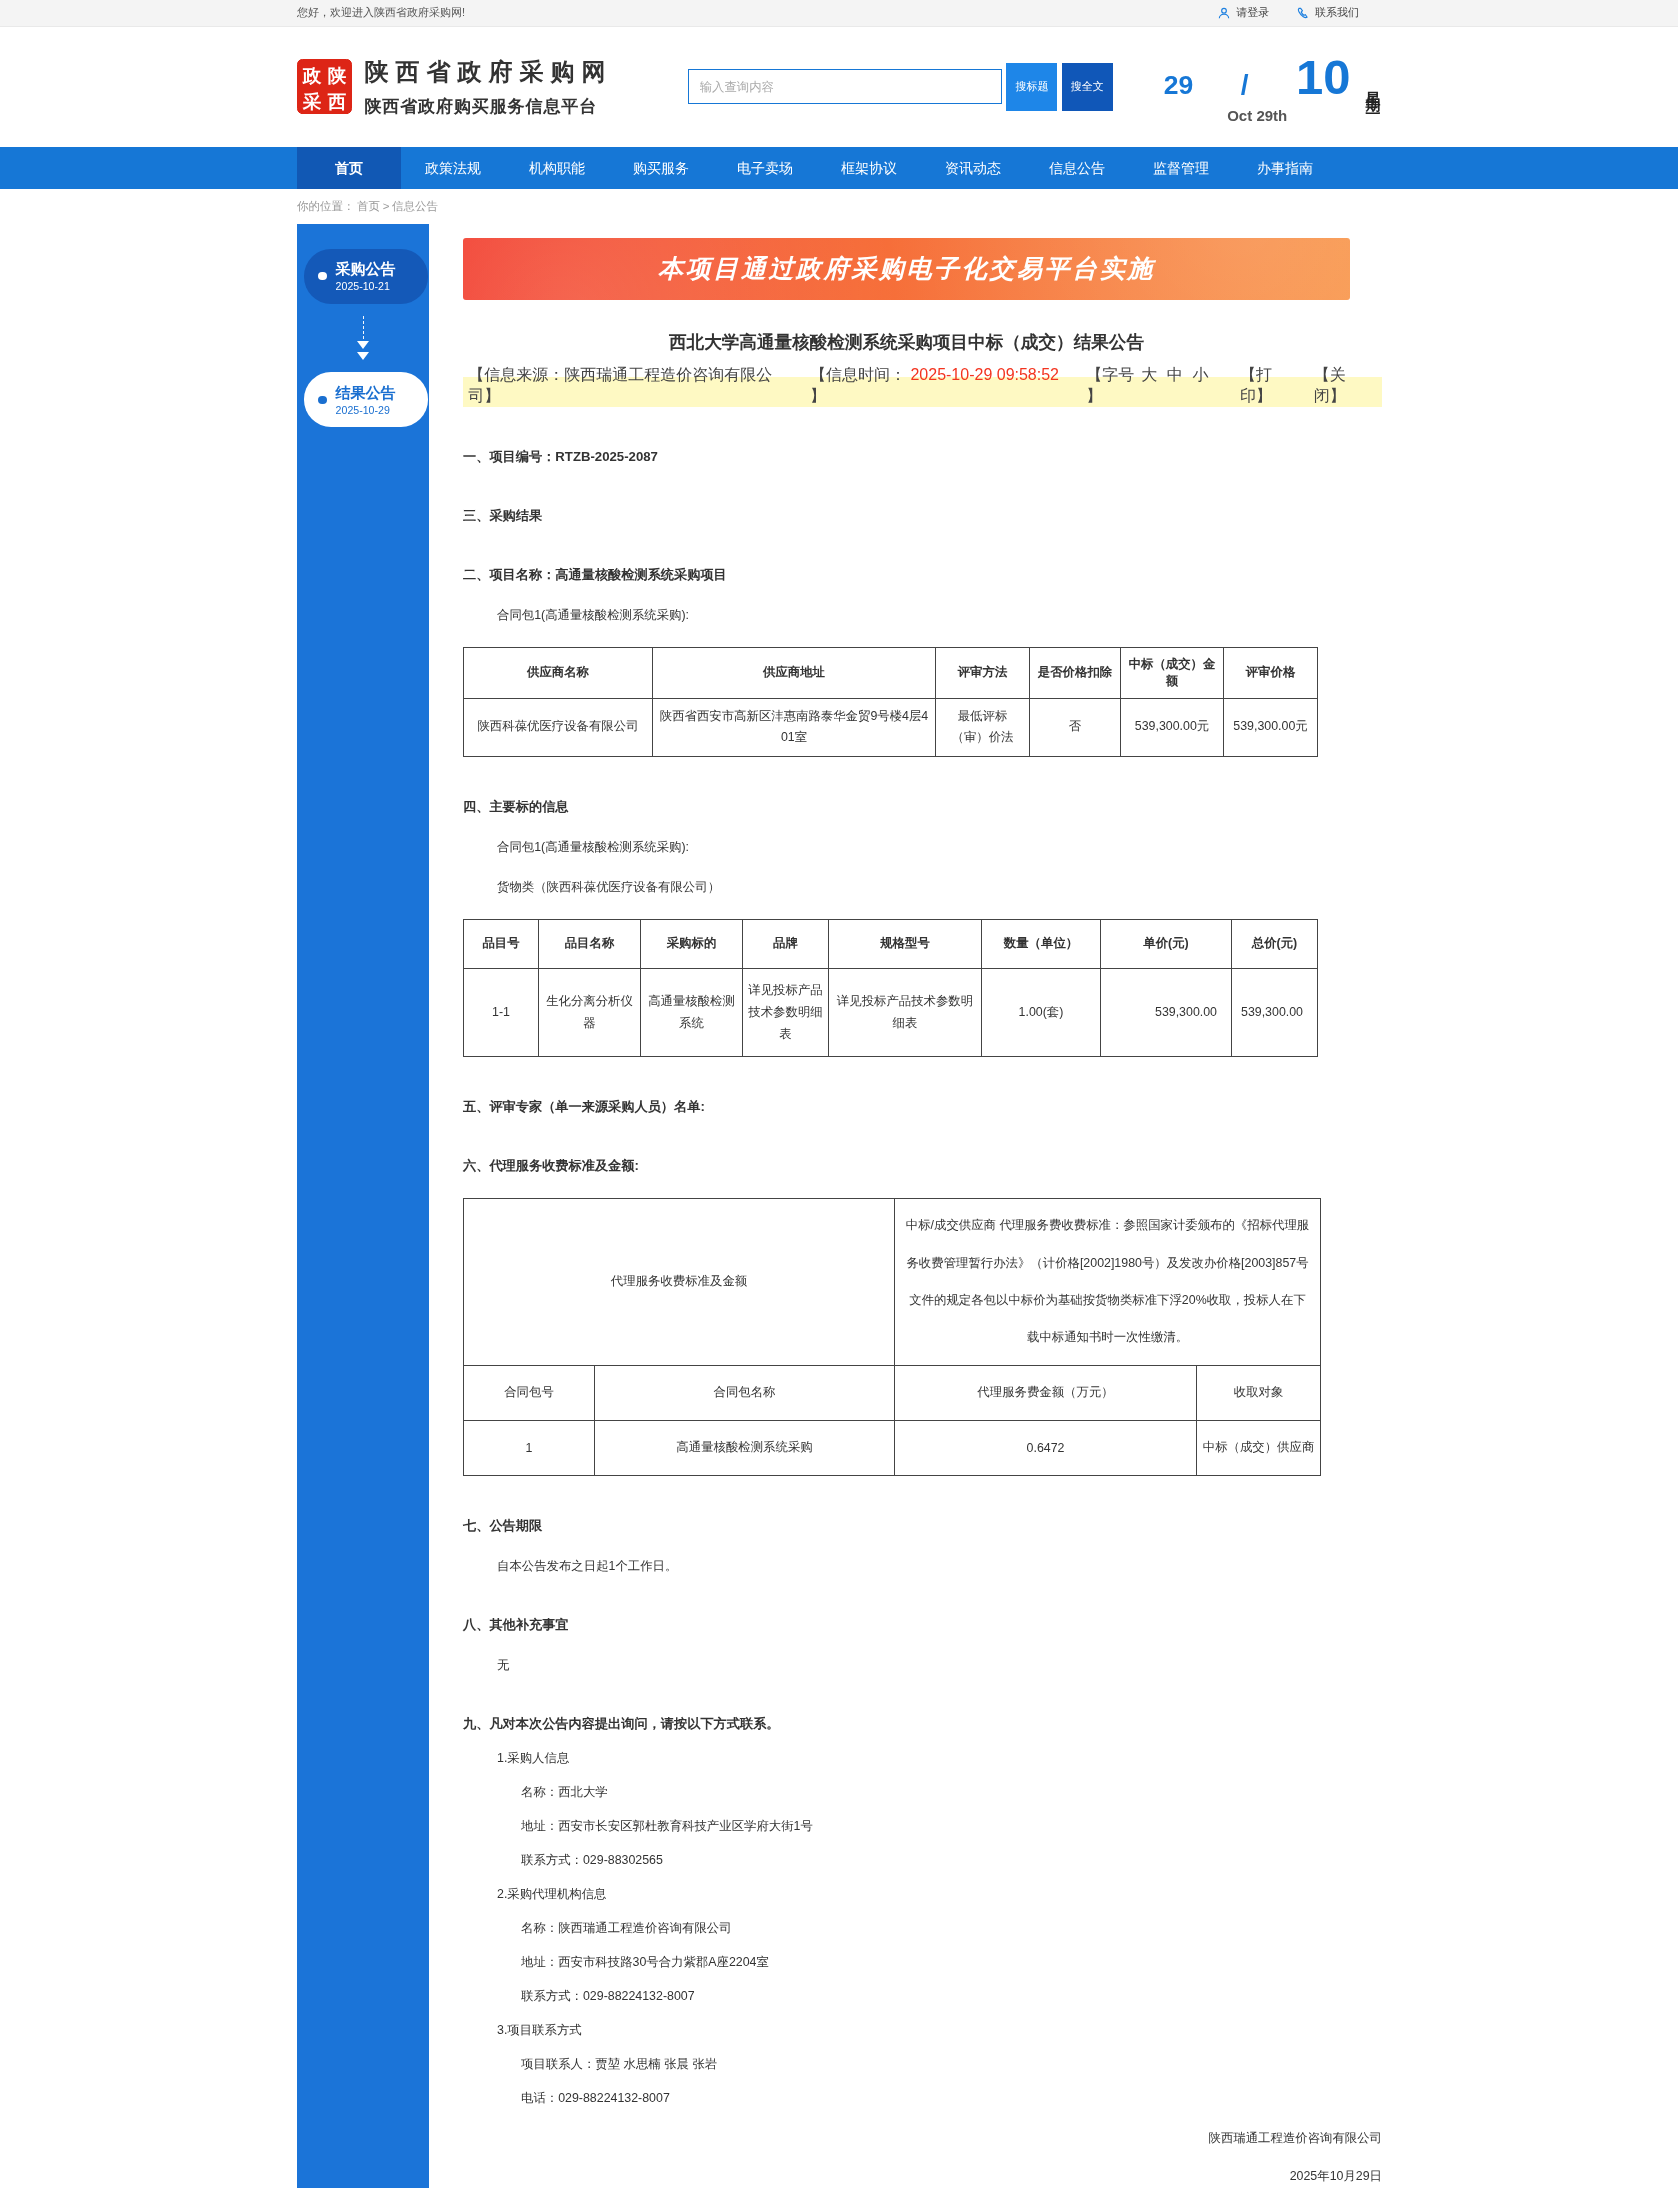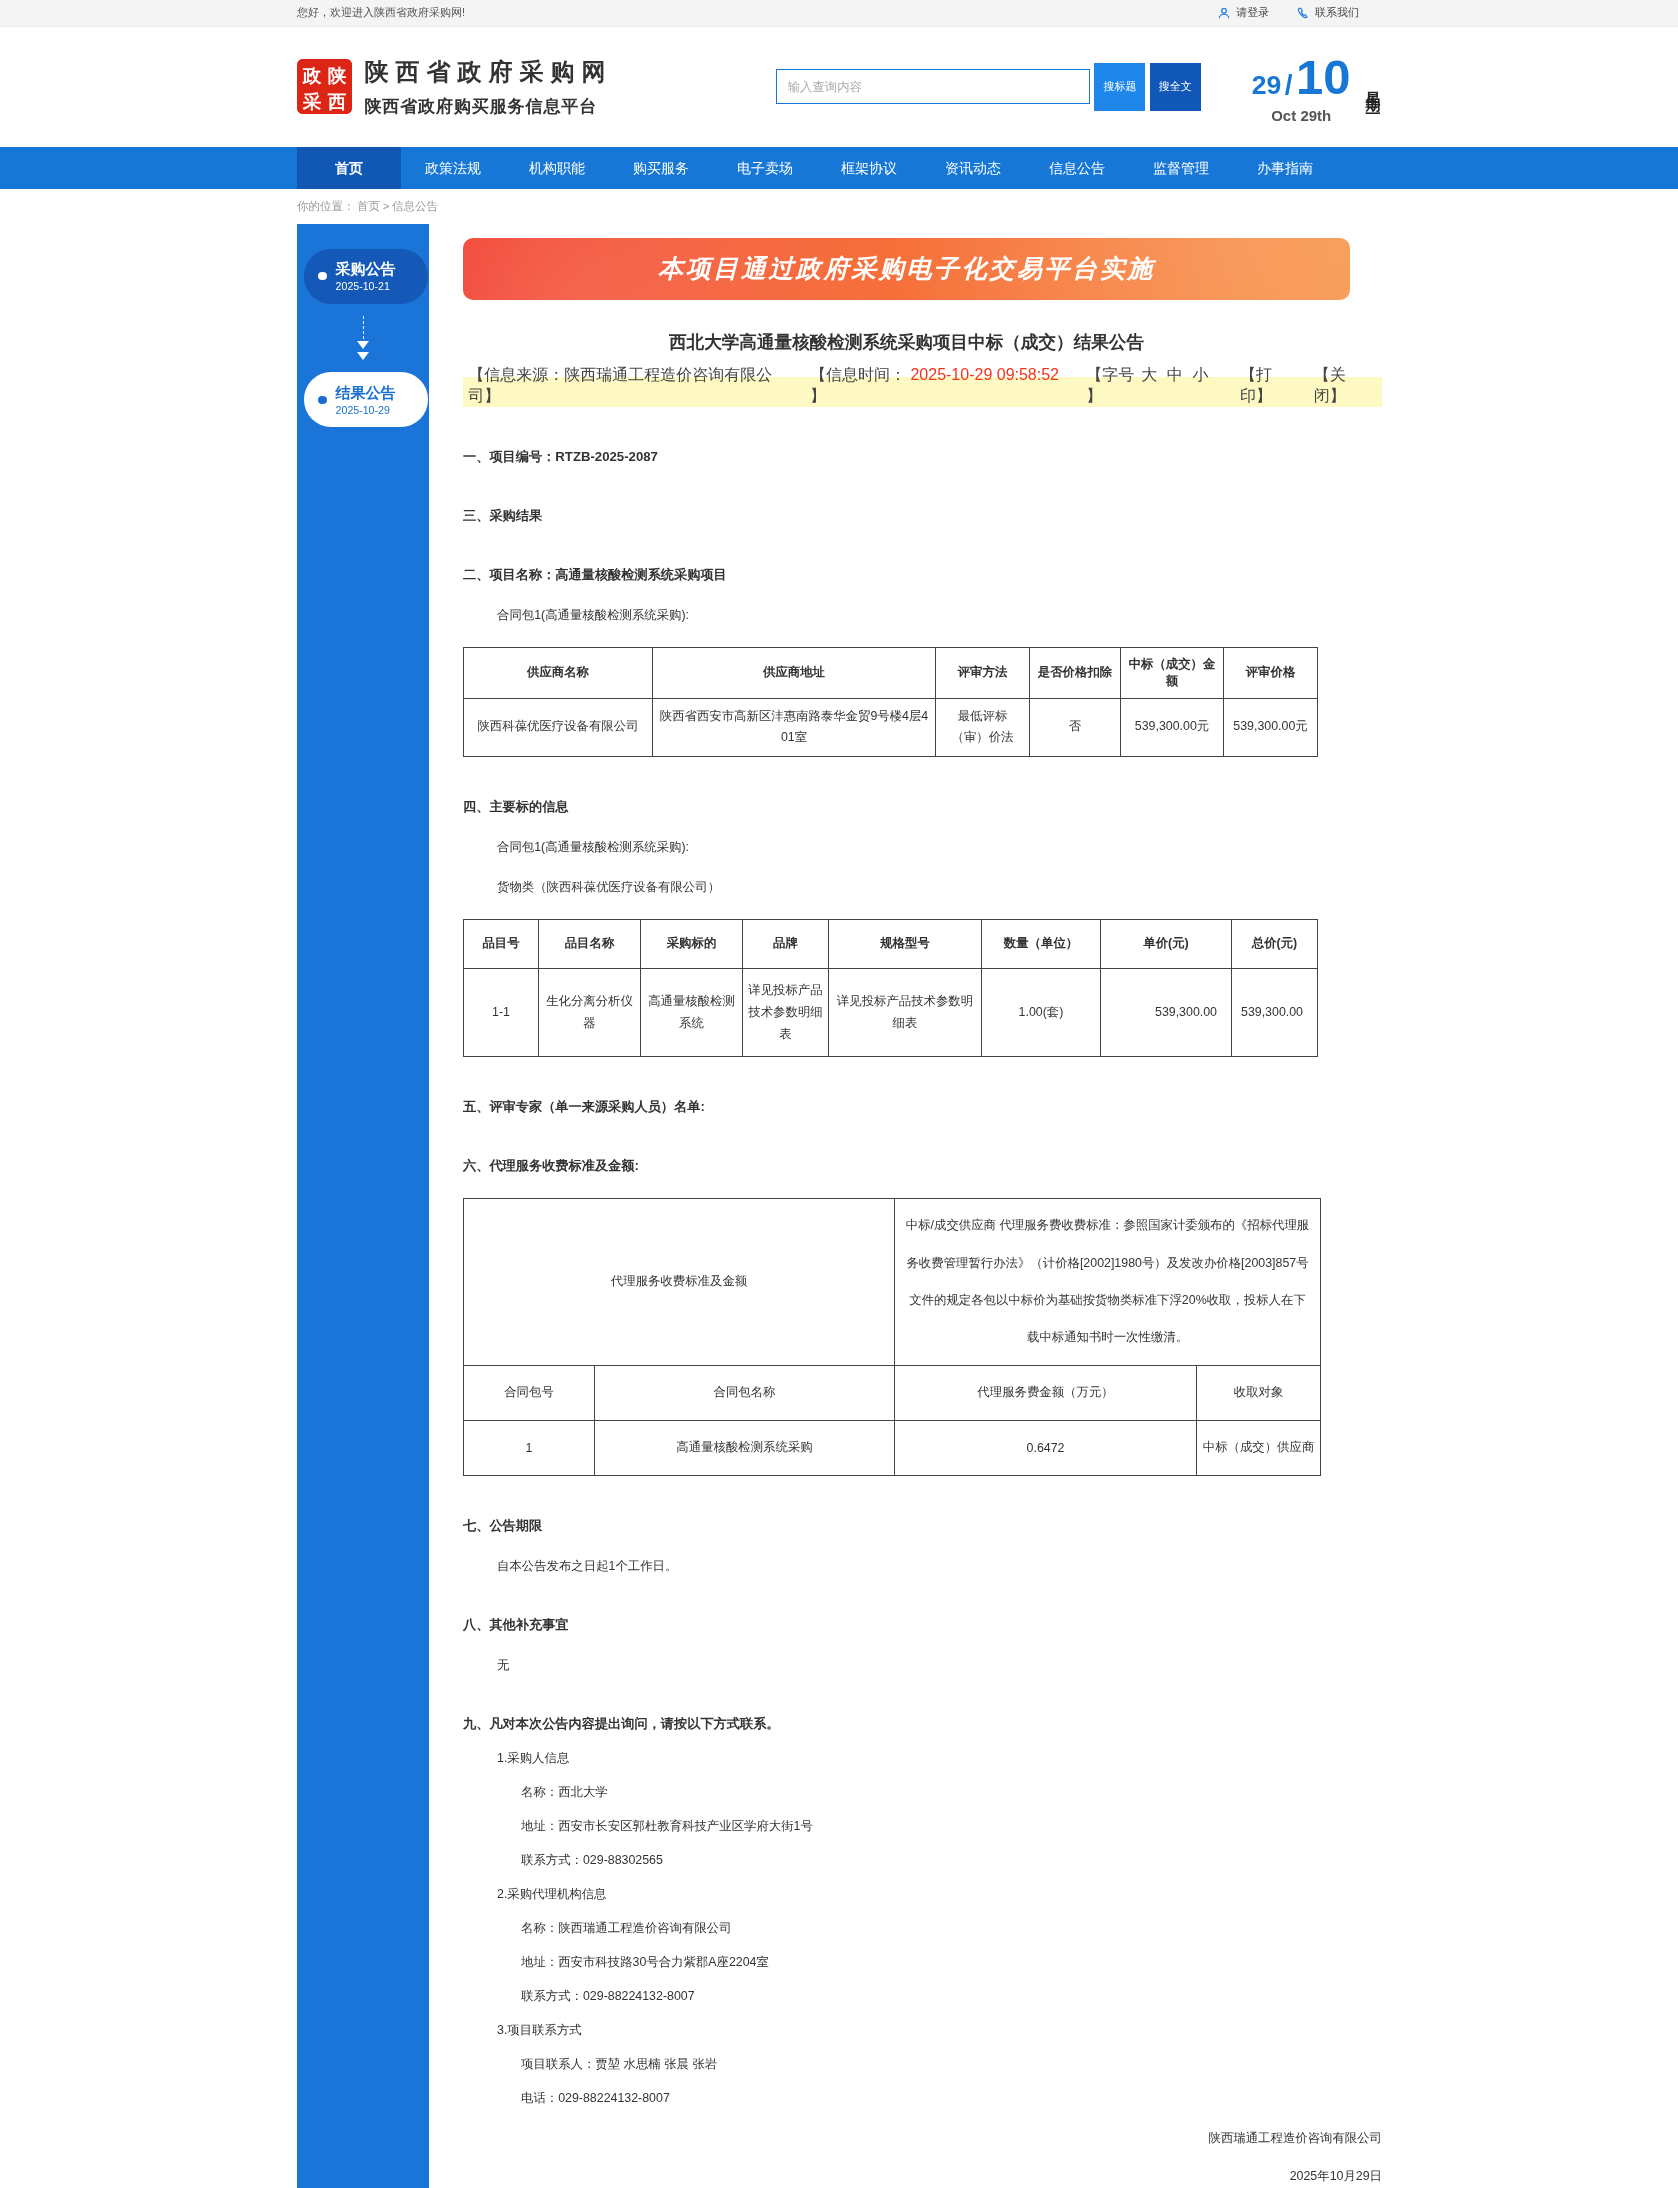--- a/index.html
+++ b/index.html
@@ -25,21 +25,21 @@
   .site-subtitle { font-size:17px; font-weight:700; color:#333; margin-top:7px; letter-spacing:0.9px; }
   .search { display:flex; align-items:center; margin-left:auto; }
   .search input { width:314px; height:35px; border:1.8px solid #1677d6; padding:0 10.6px; font-size:12.4px;
                   color:#333; outline:none; }
   .search input::placeholder { color:#aaa; }
   .search button { height:48px; width:51px; border:none; color:#fff; font-size:11px; cursor:pointer; }
   .btn-title { background:#1e86e8; margin-left:4.4px; }
   .btn-full  { background:#1057b8; margin-left:4.4px; }
   .datebox { margin-left:51px; display:flex; align-items:center; }
   .date-left { text-align:center; }
-  .date-main { display:flex; align-items:baseline; color:#1677d6; font-weight:700; justify-content:center; }
+  .date-main { display:flex; align-items:baseline; color:#1677d6; font-weight:700; justify-content:center;gap:44px; }
   .date-main .d { font-size:26.5px; } .date-main .s { font-size:28px; margin:0 3.5px; } .date-main .m { font-size:49px; }
   .date-en { font-size:15px; font-weight:700; color:#555; margin-top:1.8px; }
   .weekday { writing-mode:vertical-lr; font-size:15px; font-weight:700; color:#222;
              letter-spacing:5.3px; margin-left:12.4px; }
 
   
   .nav { background:#1677d6; height:42px; }
   .nav .inner { display:flex; height:100%; }
   .nav-item { width:104px; text-align:center; line-height:42px; font-size:14px; color:#fff; cursor:pointer; }
   .nav-item.active { background:#1158b4; font-weight:700; }
@@ -58,21 +58,21 @@
   .side-item .lbl { font-size:15px; font-weight:600; line-height:1.2; }
   .side-item .dt { font-size:10.6px; margin-top:1.8px; }
   .side-item.active { background:#fff; color:#1a6fd0; }
   .side-item.active .dot { background:#1a6fd0; }
   .side-arrow { display:flex; flex-direction:column; align-items:center; margin:12.4px 0; }
   .dash { height:23px; border-left:1.8px dashed rgba(255,255,255,.95); }
   .tri { width:0; height:0; border-left:6.2px solid transparent; border-right:6.2px solid transparent;
          border-top:8px solid #fff; margin-top:2.6px; }
 
   .main { flex:1; padding:14px 0 55px 34px; background:#fff; }
-  .banner { height:62px; margin-right:32px; border-radius:10px; color:#fff; font-size:25px; font-weight:700;
+  .banner { height:62px; margin-right:32px; border-radius:3px; color:#fff; font-size:25px; font-weight:700;
             font-style:italic; letter-spacing:2.6px; display:flex; align-items:center; justify-content:center;
             background:
               radial-gradient(circle at 12% 130%, rgba(255,255,255,.16), transparent 42%),
               radial-gradient(circle at 88% -30%, rgba(255,255,255,.14), transparent 46%),
               linear-gradient(95deg,#f23c2c,#f66c38 45%,#f8954a); }
   .article-title { text-align:center; font-size:17.6px; font-weight:700; color:#333; margin:30px 32px 0 0; }
   .meta { margin-top:23px; height:30px; background:#fef9c3; display:flex; align-items:flex-end;
           justify-content:center; font-size:16px; color:#444; }
   .meta .grp { margin:0 5.3px; }
   .meta .red { color:#f3341f; }

